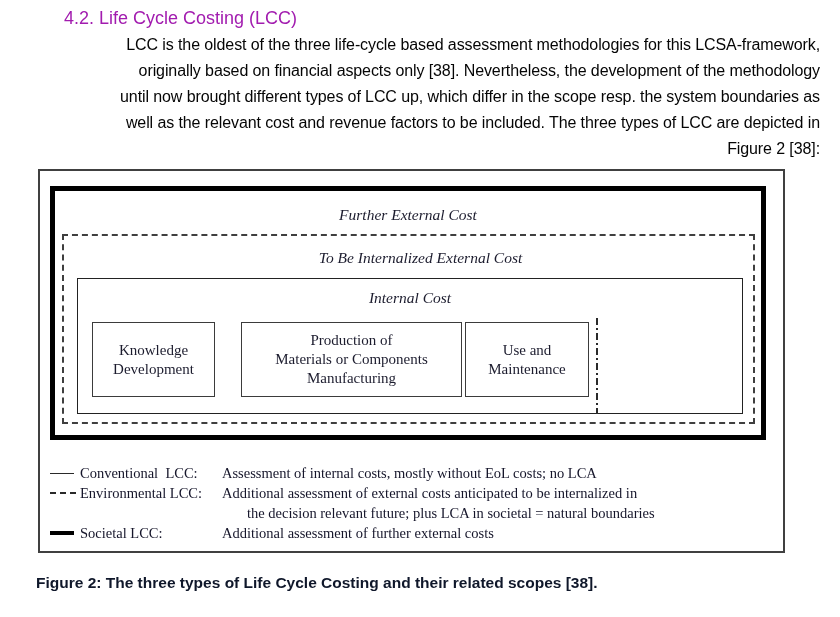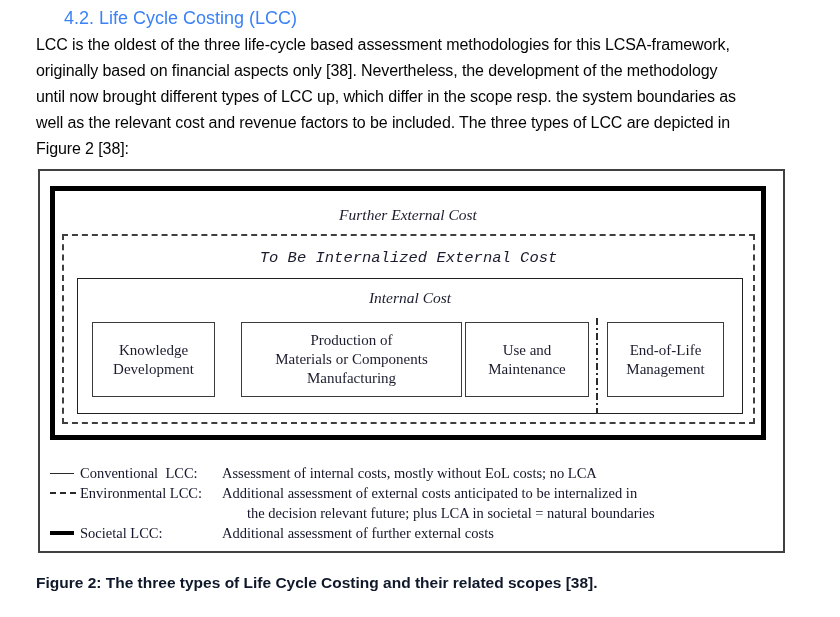--- a/index.html
+++ b/index.html
@@ -8,29 +8,29 @@
     background: #ffffff;
     position: relative;
     font-family: "Liberation Sans", sans-serif;
     color: #000;
     overflow: hidden;
   }
 
   
   .heading {
     position: absolute; left: 64px; top: 8px;
-    font-size: 18px; color: #3b82f6;
+    font-size: 18px; color: #a21caf;
     white-space: nowrap;
   }
   .para {
     position: absolute; left: 36px; top: 32px; right: 20px;
     font-size: 16px; line-height: 26px; letter-spacing: -0.1px;
     color: #050505;
   }
-  .para .pline { white-space: nowrap; }
+  .para .pline { white-space: nowrap; text-align: right; }
 
   .caption {
     position: absolute; left: 36px; top: 574px;
     font-size: 15.5px; font-weight: bold; color: #0f172a;
     white-space: nowrap;
   }
 
   
   .figure-frame {
     position: absolute; left: 38px; top: 169px;
@@ -57,21 +57,21 @@
     width: 666px; height: 136px;
     border: 1.5px solid #222222;
   }
 
   .scope-label {
     position: absolute; text-align: center;
     font-style: italic; font-size: 15.5px; line-height: 20px;
     color: #1c1c2e; white-space: nowrap;
   }
   .lbl-further      { left: 10px;  width: 716px; top: 34px; }
-  .lbl-internalized { left: 22px;  width: 693px; top: 77px; font-family: Liberation Mono, monospace; }
+  .lbl-internalized { left: 34px;  width: 693px; top: 77px; }
   .lbl-internal     { left: 37px;  width: 666px; top: 117px; }
 
   .stage-box {
     position: absolute; top: 151px; height: 75px;
     border: 1.5px solid #3b3b3b;
     display: flex; flex-direction: column;
     align-items: center; justify-content: center;
     text-align: center;
     font-size: 15px; line-height: 19px;
     color: #1c1c2e;
@@ -140,24 +140,20 @@
   </div>
   <div class="stage-box stage-2">
     <span>Production of</span>
     <span>Materials or Components</span>
     <span>Manufacturing</span>
   </div>
   <div class="stage-box stage-3">
     <span>Use and</span>
     <span>Maintenance</span>
   </div>
-  <div class="stage-box stage-4">
-    <span>End-of-Life</span>
-    <span>Management</span>
-  </div>
 
   <div class="dashdot-divider"></div>
 
   <div class="legend">
     <div class="swatch-cell">
         <div class="swatch-thin"></div>
       </div>
     <div class="lg-label">Conventional  LCC:</div>
     <div class="lg-desc">Assessment of internal costs, mostly without EoL costs; no LCA</div>
 

